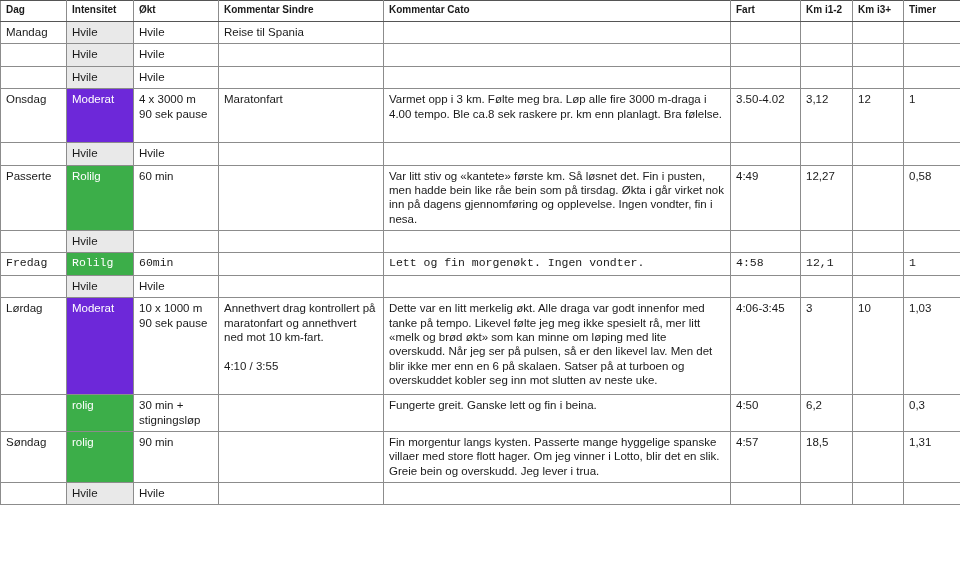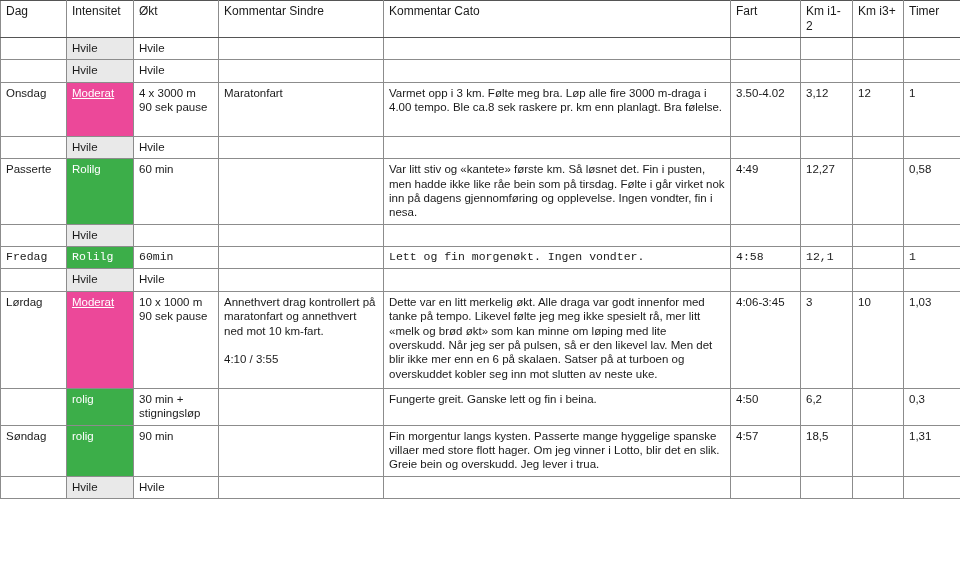--- a/index.html
+++ b/index.html
@@ -34,43 +34,42 @@
     border: 1px solid #8c8c8c;
     padding: 3px 5px 4px 5px;
     vertical-align: top;
     text-align: left;
     line-height: 1.25;
     font-weight: normal;
     word-wrap: break-word;
     overflow: hidden;
   }
   #training-log thead th {
-    font-weight: normal;
-    font-size: 12px;
+    font-weight: bold;
+    font-size: 10px;
     border-top: 1px solid #555;
     border-bottom: 1px solid #555;
     padding-top: 3px;
     padding-bottom: 3px;
     height: 14px;
   }
   .cell-day {
     font-weight: bold;
     border-left: 1px solid #8c8c8c;
   }
   .cell-rest {
     background: #e9e9e9;
   }
   .cell-green {
     background: #3cae49;
     color: #ffffff;
   }
   .cell-orange {
-    background: #ec4899;
+    background: #6d28d9;
     color: #ffffff;
-    text-decoration: underline;
   }
   .pre-line {
     white-space: pre-line;
   }
 </style>
 </head>
 <body>
 
 <table id="training-log">
   <colgroup>
@@ -91,20 +90,31 @@
       <th>Økt</th>
       <th>Kommentar Sindre</th>
       <th>Kommentar Cato</th>
       <th>Fart</th>
       <th>Km i1-2</th>
       <th>Km i3+</th>
       <th>Timer</th>
     </tr>
   </thead>
   <tbody id="table-body">
+      <tr style="height: 22px;">
+        <td class="cell-day">Mandag</td>
+        <td class="cell-rest">Hvile</td>
+        <td class="pre-line">Hvile</td>
+        <td class="pre-line">Reise til Spania</td>
+        <td></td>
+        <td></td>
+        <td></td>
+        <td></td>
+        <td></td>
+      </tr>
       <tr style="height: 21px;">
         <td class="cell-day"></td>
         <td class="cell-rest">Hvile</td>
         <td class="pre-line">Hvile</td>
         <td class="pre-line"></td>
         <td></td>
         <td></td>
         <td></td>
         <td></td>
         <td></td>
@@ -141,21 +151,21 @@
         <td></td>
         <td></td>
         <td></td>
         <td></td>
       </tr>
       <tr style="height: 64px;">
         <td class="cell-day">Passerte</td>
         <td class="cell-green">Rolilg</td>
         <td class="pre-line">60 min</td>
         <td class="pre-line"></td>
-        <td>Var litt stiv og «kantete» første km. Så løsnet det. Fin i pusten, men hadde ikke like råe bein som på tirsdag. Følte i går virket nok inn på dagens gjennomføring og opplevelse. Ingen vondter, fin i nesa.</td>
+        <td>Var litt stiv og «kantete» første km. Så løsnet det. Fin i pusten, men hadde bein like råe bein som på tirsdag. Økta i går virket nok inn på dagens gjennomføring og opplevelse. Ingen vondter, fin i nesa.</td>
         <td>4:49</td>
         <td>12,27</td>
         <td></td>
         <td>0,58</td>
       </tr>
       <tr style="height: 21px;">
         <td class="cell-day"></td>
         <td class="cell-rest">Hvile</td>
         <td class="pre-line"></td>
         <td class="pre-line"></td>

